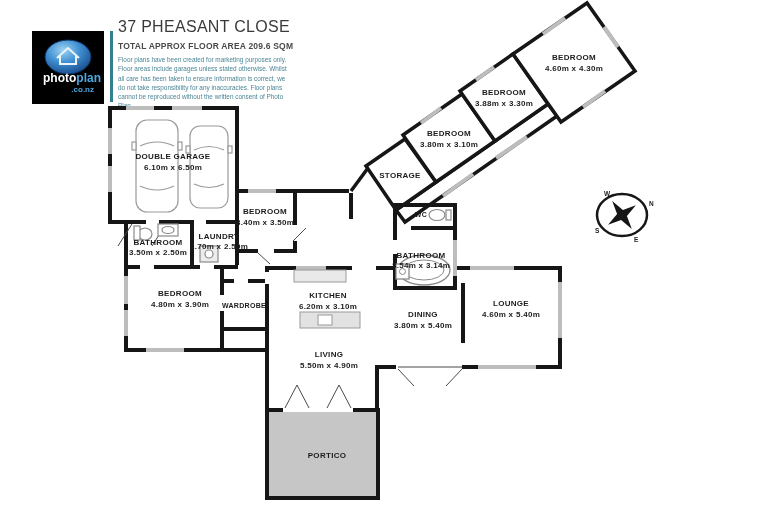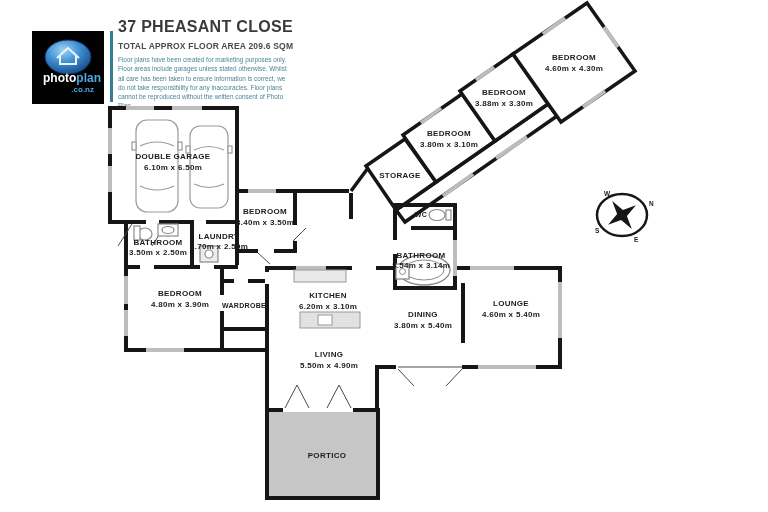--- a/index.html
+++ b/index.html
@@ -3,21 +3,21 @@
 <meta charset="utf-8">
 <style>
   html,body{margin:0;padding:0;}
   body{width:768px;height:512px;background:#fff;position:relative;overflow:hidden;
        font-family:"Liberation Sans",sans-serif;}
   .stage{position:absolute;left:0;top:0;width:768px;height:512px;background:#fff;}
 
   
   .logo{position:absolute;left:32px;top:31px;width:72px;height:73px;background:#000;}
   .accent{position:absolute;left:110px;top:31px;width:3px;height:71px;background:#337f92;}
-  .title{position:absolute;left:118px;top:18px;font-size:16px;font-weight:bold;
+  .title{position:absolute;left:118px;top:18px;font-size:16px;font-weight:normal;
          color:#3a3a3a;letter-spacing:.3px;white-space:nowrap;}
   .subtitle{position:absolute;left:118px;top:41px;font-size:8.5px;font-weight:bold;
             color:#4a4a4a;letter-spacing:.2px;white-space:nowrap;}
   .disclaimer{position:absolute;left:118px;top:55px;width:172px;font-size:6.4px;
               line-height:1.45;color:#4b8696;}
   svg text{font-family:"Liberation Sans",sans-serif;}
   .roomname,.roomdims{font-size:8px;font-weight:bold;fill:#1c1c1c;letter-spacing:.3px;}
   .small{font-size:7px;}
   .compass-letter{font-size:6.5px;font-weight:bold;fill:#222;}
 </style>

